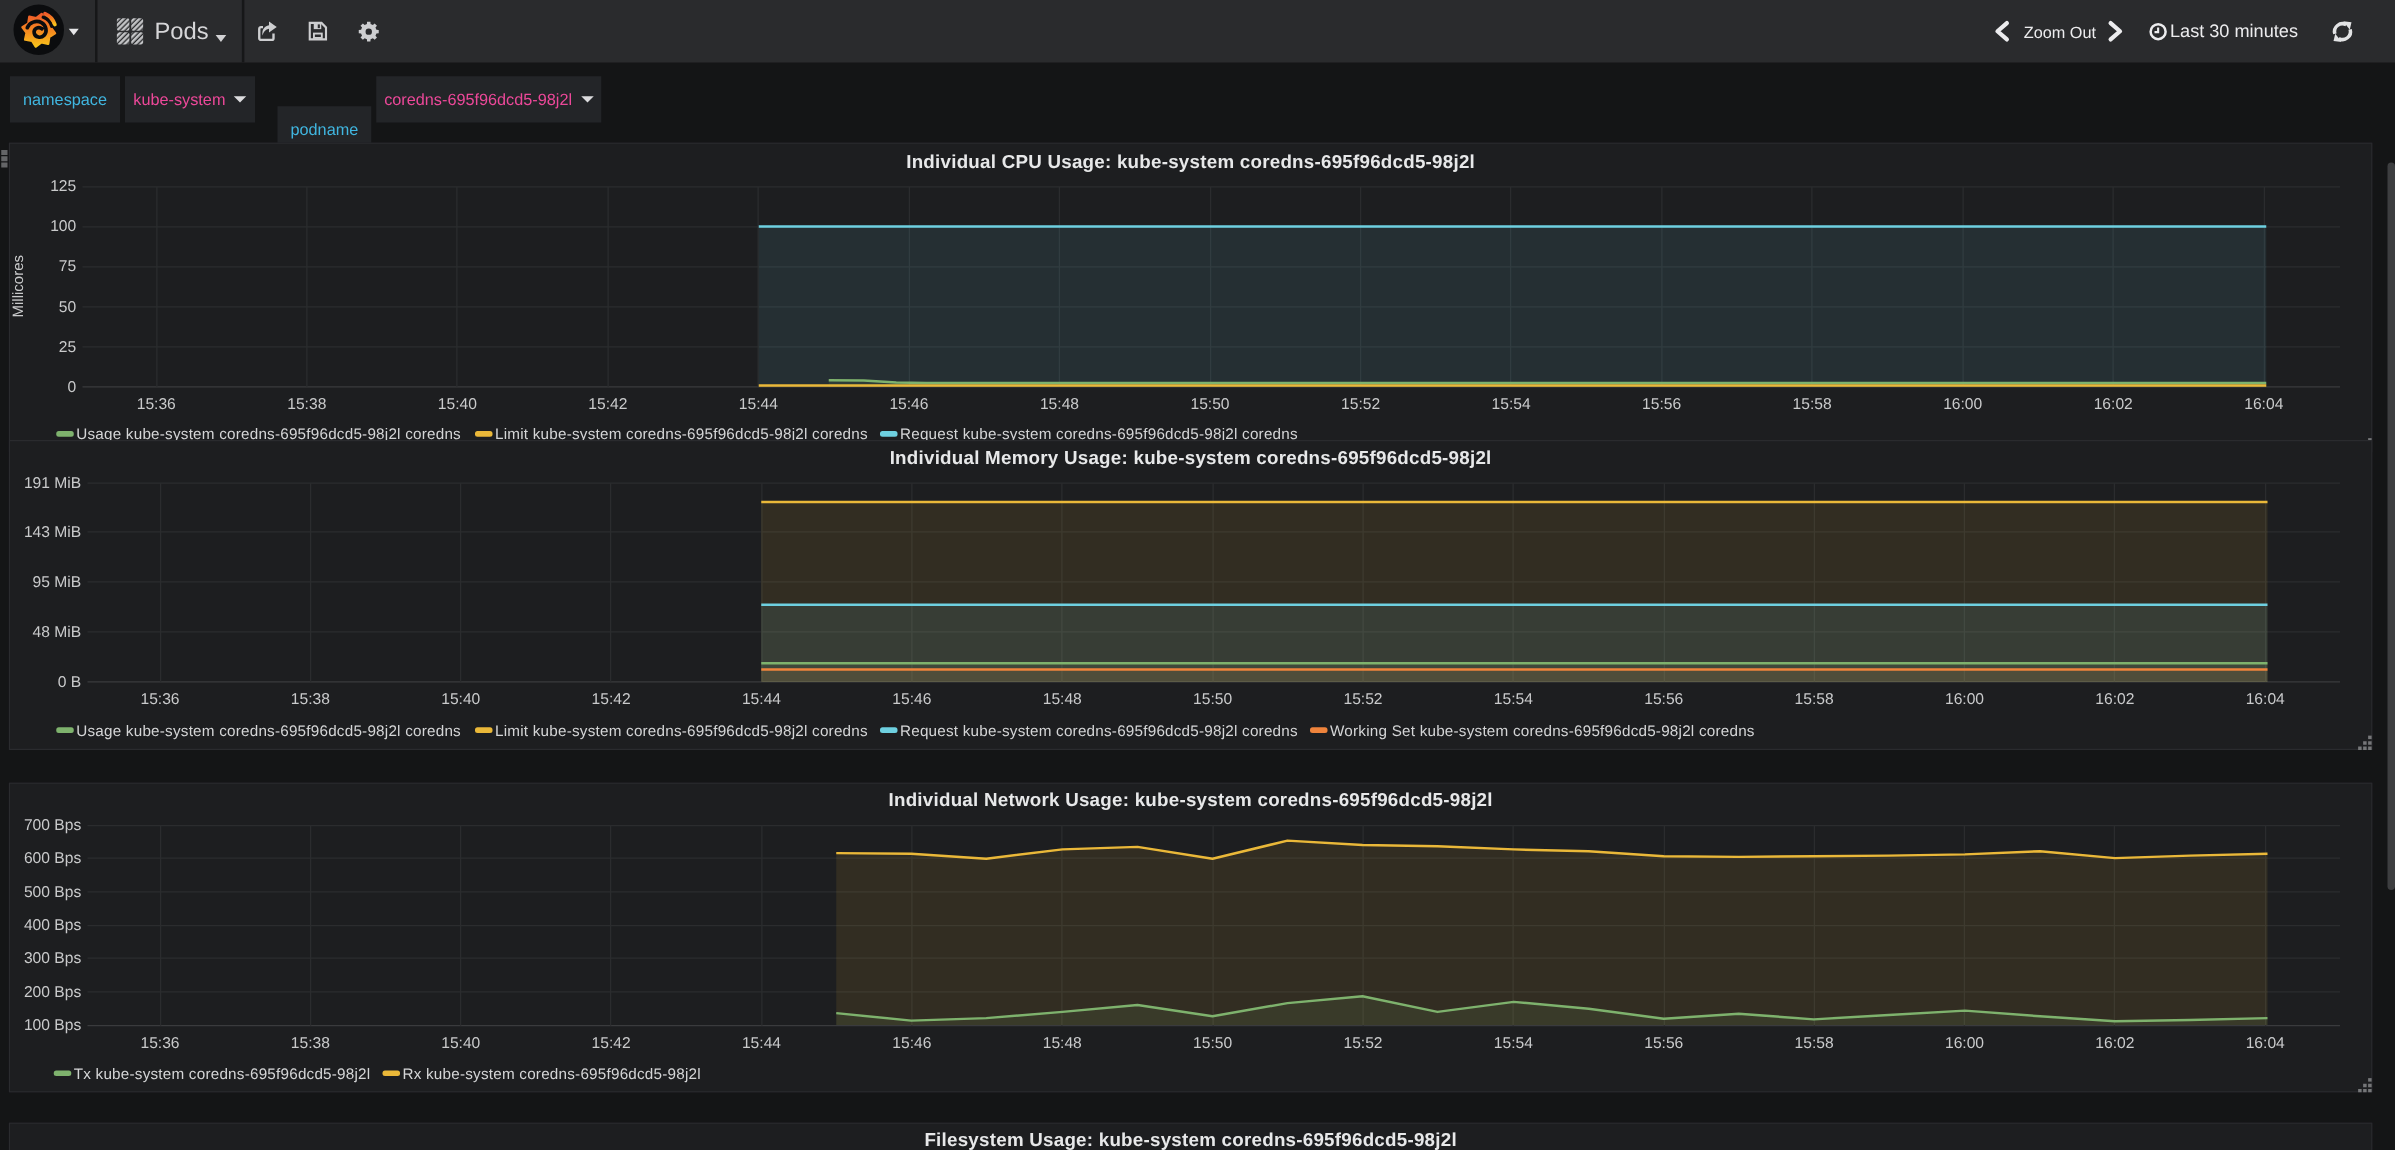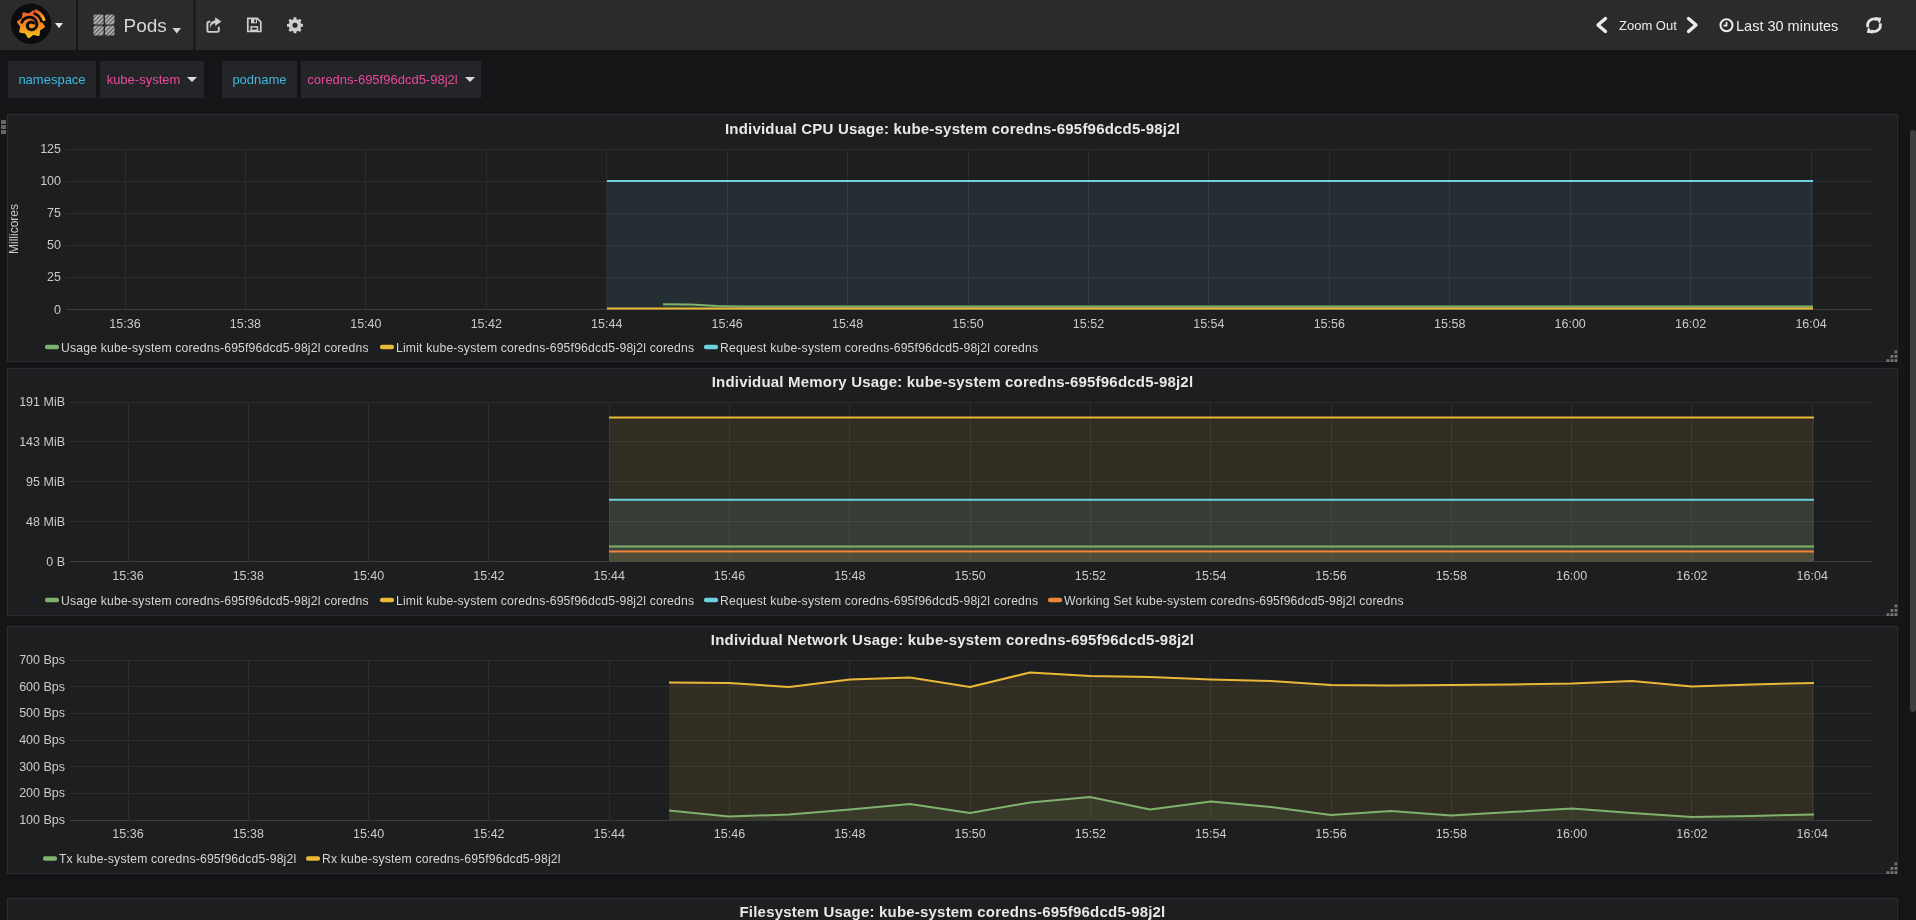--- a/index.html
+++ b/index.html
@@ -83,21 +83,21 @@
    <path d="M-6.1,1.8 A6.3,6.3 0 0 1 3,-5.5" fill="none" stroke="#e2e3e4" stroke-width="2.8"></path>
    <path d="M0.6,-8.3 L7.2,-7.5 L5.8,-1.6 Z" fill="#e2e3e4"></path>
    <path d="M6.1,-1.8 A6.3,6.3 0 0 1 -3,5.5" fill="none" stroke="#e2e3e4" stroke-width="2.8"></path>
    <path d="M-0.6,8.3 L-7.2,7.5 L-5.8,1.6 Z" fill="#e2e3e4"></path>
  </g>
 </svg>
 
 </div>
 <div class="btn lab" style="left:8px; width:88px;">namespace</div>
 <div class="btn val" style="left:100px; width:104px;">kube-system<span class="caret"></span></div>
-<div class="btn lab" style="left:222px; width:75px;">podname</div>
+<div class="btn lab" style="left:222px; width:75px;margin-top:24px;">podname</div>
 <div class="btn val" style="left:301px; width:180px;">coredns-695f96dcd5-98j2l<span class="caret"></span></div>
 <div class="panel" style="top:114px">
 <svg width="1891" height="248" font-family="Liberation Sans, sans-serif">
 <rect x="0.5" y="0.5" width="1890" height="247" fill="none" stroke="#2a2b2e" stroke-width="1"></rect>
 <text x="945.5" y="20" text-anchor="middle" font-size="15px" font-weight="bold" letter-spacing="0.2" fill="#e7e8e9">Individual CPU Usage: kube-system coredns-695f96dcd5-98j2l</text>
 <line x1="59" y1="35.5" x2="1865" y2="35.5" stroke="#2b2c2e" stroke-width="1"></line>
 <line x1="59" y1="67.5" x2="1865" y2="67.5" stroke="#2b2c2e" stroke-width="1"></line>
 <line x1="59" y1="99.5" x2="1865" y2="99.5" stroke="#2b2c2e" stroke-width="1"></line>
 <line x1="59" y1="131.5" x2="1865" y2="131.5" stroke="#2b2c2e" stroke-width="1"></line>
 <line x1="59" y1="163.5" x2="1865" y2="163.5" stroke="#2b2c2e" stroke-width="1"></line>
@@ -152,21 +152,21 @@
 <rect x="697" y="230.8" width="14" height="4.5" rx="2" fill="#6ED0E0"></rect>
 <text x="713" y="233.5" font-size="12.2px" letter-spacing="0.18" fill="#d4d5d6" dominant-baseline="central">Request kube-system coredns-695f96dcd5-98j2l coredns</text>
 <rect x="1887.5" y="236.5" width="2.8" height="2.8" fill="#757678"></rect>
 <rect x="1883.5" y="241" width="2.8" height="2.8" fill="#757678"></rect>
 <rect x="1887.5" y="241" width="2.8" height="2.8" fill="#757678"></rect>
 <rect x="1879.5" y="245.2" width="2.8" height="2.8" fill="#757678"></rect>
 <rect x="1883.5" y="245.2" width="2.8" height="2.8" fill="#757678"></rect>
 <rect x="1887.5" y="245.2" width="2.8" height="2.8" fill="#757678"></rect>
 </svg>
 </div>
-<div class="panel" style="top:368px">
+<div class="panel" style="top:352px">
 <svg width="1891" height="248" font-family="Liberation Sans, sans-serif">
 <rect x="0.5" y="0.5" width="1890" height="247" fill="none" stroke="#2a2b2e" stroke-width="1"></rect>
 <text x="945.5" y="19" text-anchor="middle" font-size="15px" font-weight="bold" letter-spacing="0.2" fill="#e7e8e9">Individual Memory Usage: kube-system coredns-695f96dcd5-98j2l</text>
 <line x1="63" y1="34.5" x2="1865" y2="34.5" stroke="#2b2c2e" stroke-width="1"></line>
 <line x1="63" y1="73.5" x2="1865" y2="73.5" stroke="#2b2c2e" stroke-width="1"></line>
 <line x1="63" y1="113.5" x2="1865" y2="113.5" stroke="#2b2c2e" stroke-width="1"></line>
 <line x1="63" y1="153.5" x2="1865" y2="153.5" stroke="#2b2c2e" stroke-width="1"></line>
 <line x1="63" y1="193.5" x2="1865" y2="193.5" stroke="#3a3b3d" stroke-width="1"></line>
 <line x1="121.5" y1="34.5" x2="121.5" y2="193.5" stroke="#2b2c2e" stroke-width="1"></line>
 <line x1="241.5" y1="34.5" x2="241.5" y2="193.5" stroke="#2b2c2e" stroke-width="1"></line>

